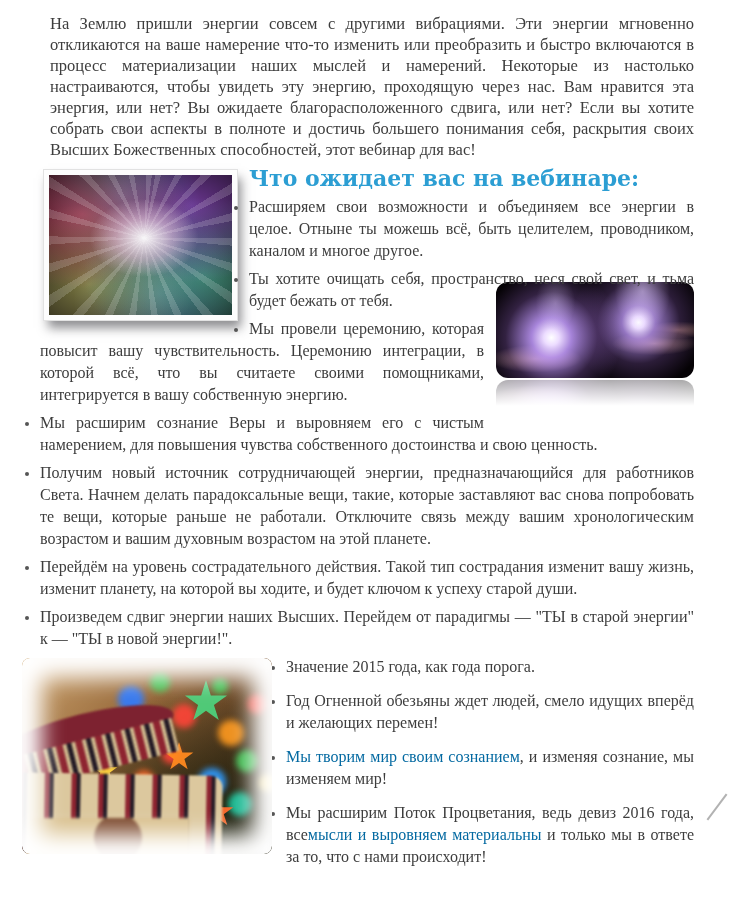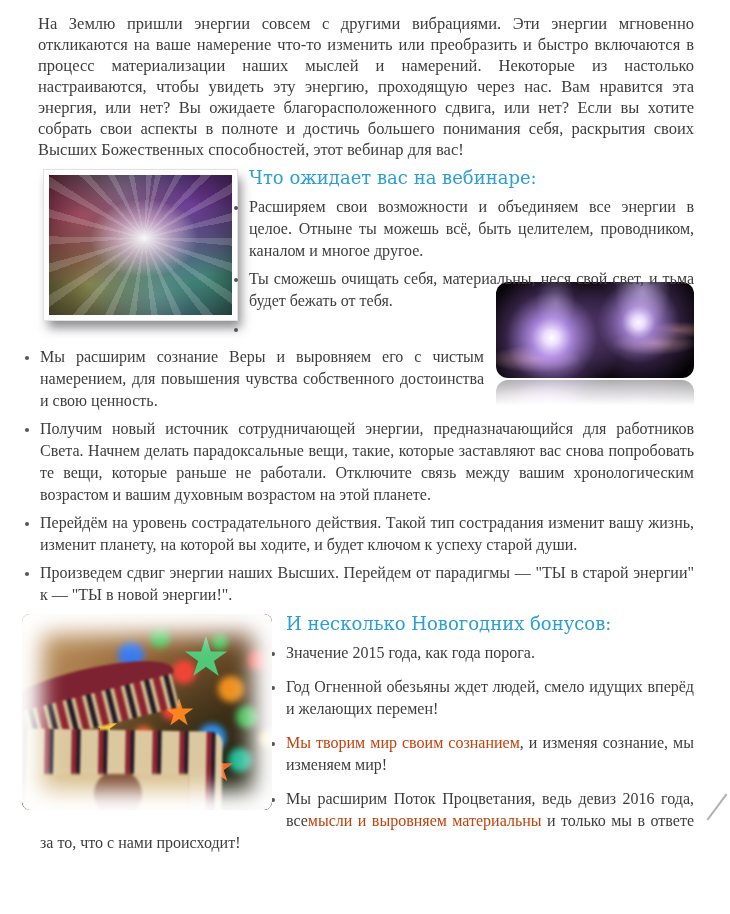--- a/index.html
+++ b/index.html
@@ -2,28 +2,28 @@
 <html><head>
 <meta charset="utf-8">
 <style>
   html,body { margin:0; padding:0; }
   body {
     width:730px; height:914px; background:#ffffff; overflow:hidden; position:relative;
     font-family:"Liberation Serif", serif; color:#3d3d3d;
   }
   .page { padding:13px 36px 0 38px; }
 
-  p.intro { margin:0 0 6px 0; font-size:16.5px; line-height:21px; text-align:justify; }
+  p.intro { margin:0 0 6px 12px; font-size:16.5px; line-height:21px; text-align:justify; }
   p.note  { margin:10px 0 8px 0; font-size:16.5px; line-height:21px; }
 
   h2.section-heading {
     font-family:"DejaVu Serif", serif;
-    font-size:18px; font-weight:normal; color:#2c9ed3; margin:4px 0 6px 0; line-height:24px;
+    font-size:22px; font-weight:bold; color:#2c9ed3; margin:4px 0 6px 0; line-height:24px;
   }
-  .link { color:#c2410c; cursor:pointer;margin-top:33px; }
+  .link { color:#0369a1; cursor:pointer;margin-top:33px; }
 
   ul.bullets { margin:0; padding:0 0 0 2px; list-style:disc outside; }
   ul.bullets li { margin:0 0 6px 0; font-size:16px; line-height:22px; text-align:justify;font-family:Liberation Serif, serif; }
   ul.bullets li::marker { color:#555; font-size:13px; }
   ul.bonus li { margin-bottom:12px; }
 
   
   .fractal-figure { float:left; margin:4px 12px 8px 6px; }
   .fractal {
     width:183px; height:140px; border:5px solid #fdfdfd; outline:1px solid #e2e2e2;
@@ -93,29 +93,29 @@
   <p class="intro">На Землю пришли энергии совсем с другими вибрациями. Эти энергии мгновенно откликаются на ваше намерение что-то изменить или преобразить и быстро включаются в процесс материализации наших мыслей и  намерений. Некоторые из настолько настраиваются, чтобы увидеть эту энергию, проходящую через нас. Вам нравится эта энергия, или нет? Вы ожидаете благорасположенного сдвига, или нет? Если вы хотите собрать свои аспекты в полноте и достичь большего понимания себя, раскрытия своих Высших Божественных способностей, этот вебинар для вас!</p>
 
   <div class="fractal-figure">
     <div class="fractal"></div>
   </div>
 
   <h2 class="section-heading">Что ожидает вас на вебинаре:</h2>
 
   <ul class="bullets">
     <li><span>Расширяем свои возможности и объединяем все энергии в целое. Отныне ты можешь всё, быть целителем, проводником, каналом и многое другое.</span></li>
-    <li><span>Ты сможешь очищать себя, материальны, неся свой свет, и тьма будет бежать от тебя.</span></li>
+    <li><span>Ты хотите очищать себя, пространство, неся свой свет, и тьма будет бежать от тебя.</span></li>
     <li>
       <div class="hands-float">
         <div class="hands-bg"></div>
         <div class="hands-reflect">
           <div class="hands-bg hands-mirror"></div>
           <div class="reflect-fade"></div>
         </div>
-      </div>
+      </div><span>Мы провели церемонию, которая повысит вашу чувствительность. Церемонию интеграции, в которой всё, что вы считаете своими помощниками, интегрируется в вашу собственную энергию.</span>
     </li>
     <li><span>Мы расширим сознание Веры и выровняем его с чистым намерением, для повышения чувства собственного достоинства и свою ценность.</span></li>
     <li><span>Получим новый источник сотрудничающей энергии, предназначающийся для работников Света. Начнем делать парадоксальные вещи, такие, которые заставляют вас снова попробовать те вещи, которые раньше не работали. Отключите связь между вашим хронологическим возрастом и вашим духовным возрастом на этой планете.</span></li>
     <li><span>Перейдём на уровень сострадательного действия. Такой тип сострадания изменит вашу жизнь, изменит планету, на которой вы ходите, и будет ключом к успеху старой души.</span></li>
     <li><span>Произведем сдвиг энергии наших Высших. Перейдем от парадигмы — "ТЫ в старой энергии" к — "ТЫ в новой энергии!".</span></li>
   </ul>
 
 
   <div class="gifts-figure">
     <div class="gifts">
@@ -139,21 +139,20 @@
       <div class="star" style="left:180px; top:138px; width:32px; height:32px; background:#ff6a2a;"></div>
       <div class="star" style="left:92px; top:156px; width:22px; height:22px; background:#ffb52a;"></div>
       <div class="lid"></div>
       <div class="lid-band"></div>
       <div class="box-body"></div>
       <div class="box-label"></div>
       <div class="feather"></div>
     </div>
   </div>
 
-  <h2 class="section-heading">И несколько Новогодних бонусов:</h2>
 
   <ul class="bullets bonus">
     <li><span>Значение 2015 года, как года порога.</span></li>
     <li><span>Год Огненной обезьяны ждет людей, смело идущих вперёд и желающих перемен!</span></li>
     <li><span class="link">Мы творим мир своим сознанием</span><span>, и изменяя сознание, мы изменяем мир!</span></li>
     <li><span>Мы расширим Поток Процветания, ведь девиз 2016 года, все</span><span class="link">мысли и выровняем материальны</span><span> и только мы в ответе за то, что с нами происходит!</span></li>
   </ul>
 
 </div>
 

